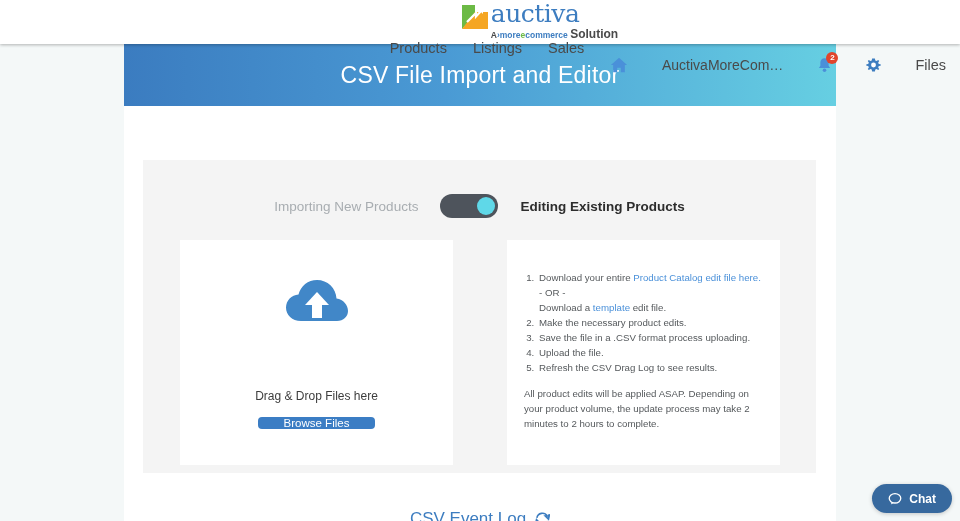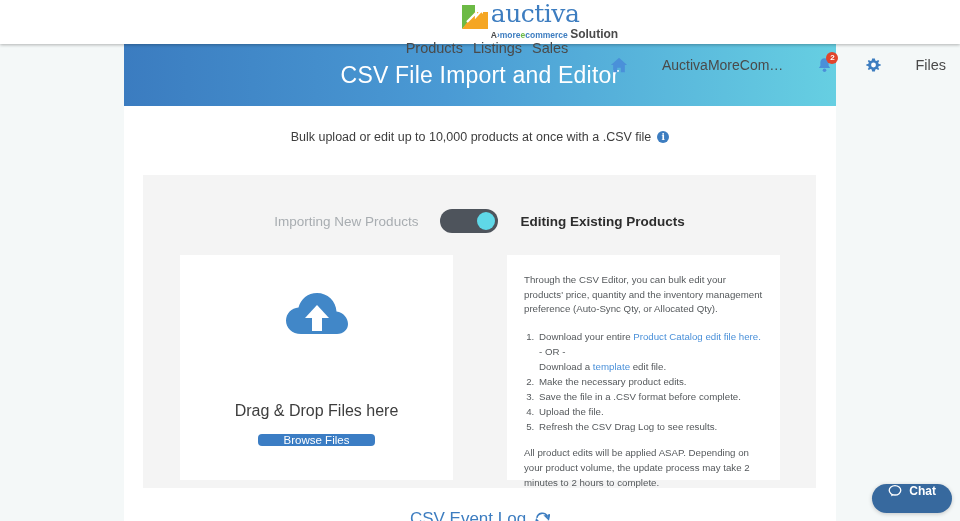--- a/index.html
+++ b/index.html
@@ -34,21 +34,21 @@
   .brand-sub {
     font-size: 8.5px; font-weight: bold; margin-top: 2px; white-space: nowrap;
   }
   .brand-sub .a { color: #4a4a4a; }
   .brand-sub .chev { color: #3d7dc0; }
   .brand-sub .more { color: #3d7dc0; }
   .brand-sub .e { color: #6cba45; }
   .brand-sub .commerce { color: #3d7dc0; }
   .brand-sub .sol { color: #4a4a4a; font-size: 12px; }
 
-  .navlinks { display: flex; align-items: center; margin-left: 14px; gap: 10px; }
+  .navlinks { display: flex; align-items: center; margin-left: 14px; gap: 26px; }
   .navlink {
     font-size: 14.5px; color: #4a4a4a; cursor: pointer; white-space: nowrap;
   }
   .nav-right {
     margin-left: auto; margin-right: 14px;
     display: flex; align-items: center; gap: 34px;
   }
   .acct-name {
     font-size: 14px; color: #4a4a4a; max-width: 125px; white-space: nowrap;
     overflow: hidden; text-overflow: ellipsis; cursor: pointer;
@@ -85,21 +85,21 @@
   .subtitle { font-size: 12.5px; color: #3d3d3d; }
   .info-icon {
     width: 12px; height: 12px; border-radius: 50%;
     background: #3d7dc0; color: #fff; font-size: 9px; font-weight: bold;
     display: flex; align-items: center; justify-content: center;
     font-family: "DejaVu Serif", serif; cursor: pointer; flex: none;
   }
 
   
   .gray-panel {
-    position: absolute; left: 19px; top: 131px;
+    position: absolute; left: 19px; top: 116px;
     width: 673px; height: 313px;
     background: #f4f4f4;
   }
   .toggle-row {
     display: flex; align-items: center; justify-content: center;
     gap: 22px; padding-top: 34px;
   }
   .toggle-label-left { font-size: 13.5px; color: #a8adb1; }
   .toggle-label-right { font-size: 13.5px; color: #2d2d2d; font-weight: bold; }
   .toggle {
@@ -113,21 +113,21 @@
   }
 
   
   .panels { display: flex; gap: 54px; padding: 22px 37px 0 37px; }
   .dropzone {
     width: 273px; height: 225px; background: #ffffff;
     display: flex; flex-direction: column; align-items: center;
     justify-content: center; flex: none;
   }
   .cloud-icon { margin-bottom: 20px; }
-  .drop-text { font-size: 16px; color: #3d3d3d; margin-bottom: 14px; margin-top: 40px; }
+  .drop-text { font-size: 12px; color: #3d3d3d; margin-bottom: 14px; margin-top: 40px; }
   .browse-btn {
     background: #3b7dc4; color: #ffffff; border: none; border-radius: 4px;
     font-size: 11.5px; padding: 0 26px; cursor: pointer;
     font-family: "Liberation Sans", sans-serif;
   }
   .info-panel {
     width: 273px; height: 225px; background: #ffffff;
     padding: 18px 17px 0 17px; flex: none;
   }
   .info-p { font-size: 9.7px; color: #55595c; line-height: 1.52; }
@@ -144,22 +144,22 @@
     display: flex; align-items: center; justify-content: center;
     gap: 9px; margin-top: 28px;
   }
   .event-log-title { font-size: 17px; color: #3d7dc0; cursor: pointer; }
   .refresh-icon { cursor: pointer; display: flex; }
 
   
   .chat-widget {
     position: absolute; right: 8px; bottom: 8px;
     background: #37699e; color: #ffffff; border-radius: 17px;
-    height: 29px; padding: 0 16px;
-    display: flex; align-items: flex-start; gap: 7px; cursor: pointer;
+    height: 29px; padding: 9px 16px;
+    display: flex; align-items: center; gap: 7px; cursor: pointer;
     box-shadow: 0 1px 4px rgba(0,0,0,0.2);
     z-index: 30;
   }
   .chat-label { font-size: 12px; font-weight: bold; }
 </style>
 </head>
 <body>
 
 <div class="page">
 
@@ -212,24 +212,20 @@
       <span class="help-link">Files</span>
     </div>
   </div>
 
   <div class="card">
 
     <div class="banner">
       <span class="banner-title">CSV File Import and Editor</span>
     </div>
 
-    <div class="subtitle-row">
-      <span class="subtitle">Bulk upload or edit up to 10,000 products at once with a .CSV file</span>
-      <span class="info-icon">i</span>
-    </div>
 
     <div class="gray-panel">
 
       <div class="toggle-row">
         <span class="toggle-label-left">Importing New Products</span>
         <span class="toggle">
           <span class="toggle-knob"></span>
         </span>
         <span class="toggle-label-right">Editing Existing Products</span>
       </div>
@@ -242,29 +238,28 @@
               <path d="M17 44 C8 44 2 38 2 30.5 C2 23.5 7.5 18 14.5 17.5 C16.5 9 24 3 33 3 C43.5 3 52 11 52.5 21.5 C59.5 22.5 64 28 64 34 C64 39.5 59.5 44 53 44 Z" fill="#4187c8"></path>
               <rect x="28" y="26" width="10" height="15" fill="#ffffff"></rect>
               <polygon points="33,15 45,28 21,28" fill="#ffffff"></polygon>
             </svg>
           </span>
           <span class="drop-text">Drag &amp; Drop Files here</span>
           <button class="browse-btn">Browse Files</button>
         </div>
 
         <div class="info-panel">
-          <p class="info-p">Through the CSV Editor, you can bulk edit your products' price, quantity and the inventory management preference (Auto-Sync Qty, or Allocated Qty).</p>
           <ol class="info-list">
             <li>
               <span>Download your entire </span><a class="link">Product Catalog edit file here.</a><br>
               <span class="sub-or">- OR -</span><br>
               <span>Download a </span><a class="link">template</a><span> edit file.</span>
             </li>
             <li>Make the necessary product edits.</li>
-            <li>Save the file in a .CSV format before complete.</li>
+            <li>Save the file in a .CSV format process uploading.</li>
             <li>Upload the file.</li>
             <li>Refresh the CSV Drag Log to see results.</li>
           </ol>
           <p class="info-p">All product edits will be applied ASAP. Depending on your product volume, the update process may take 2 minutes to 2 hours to complete.</p>
         </div>
 
       </div>
     </div>
 
     <div class="event-log" style="position:absolute; left:0; top:437px; width:712px;">

